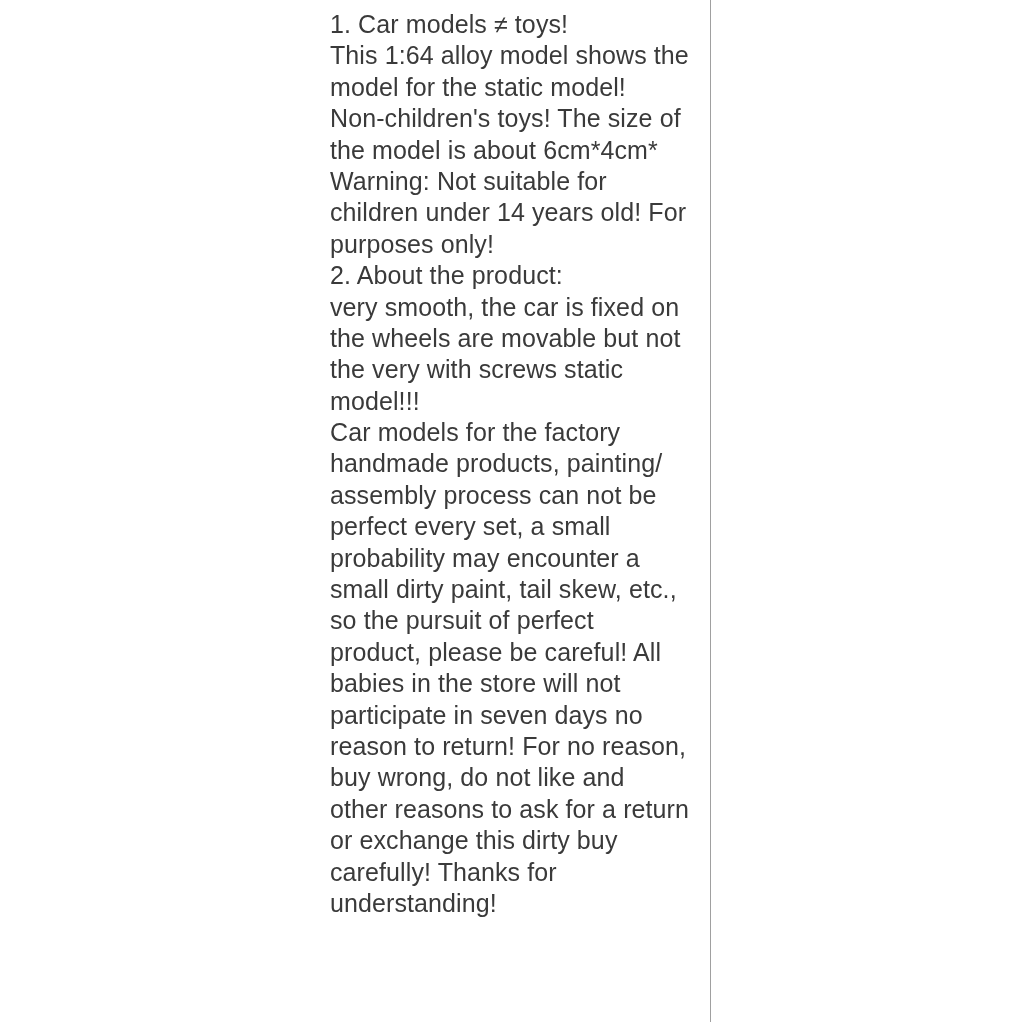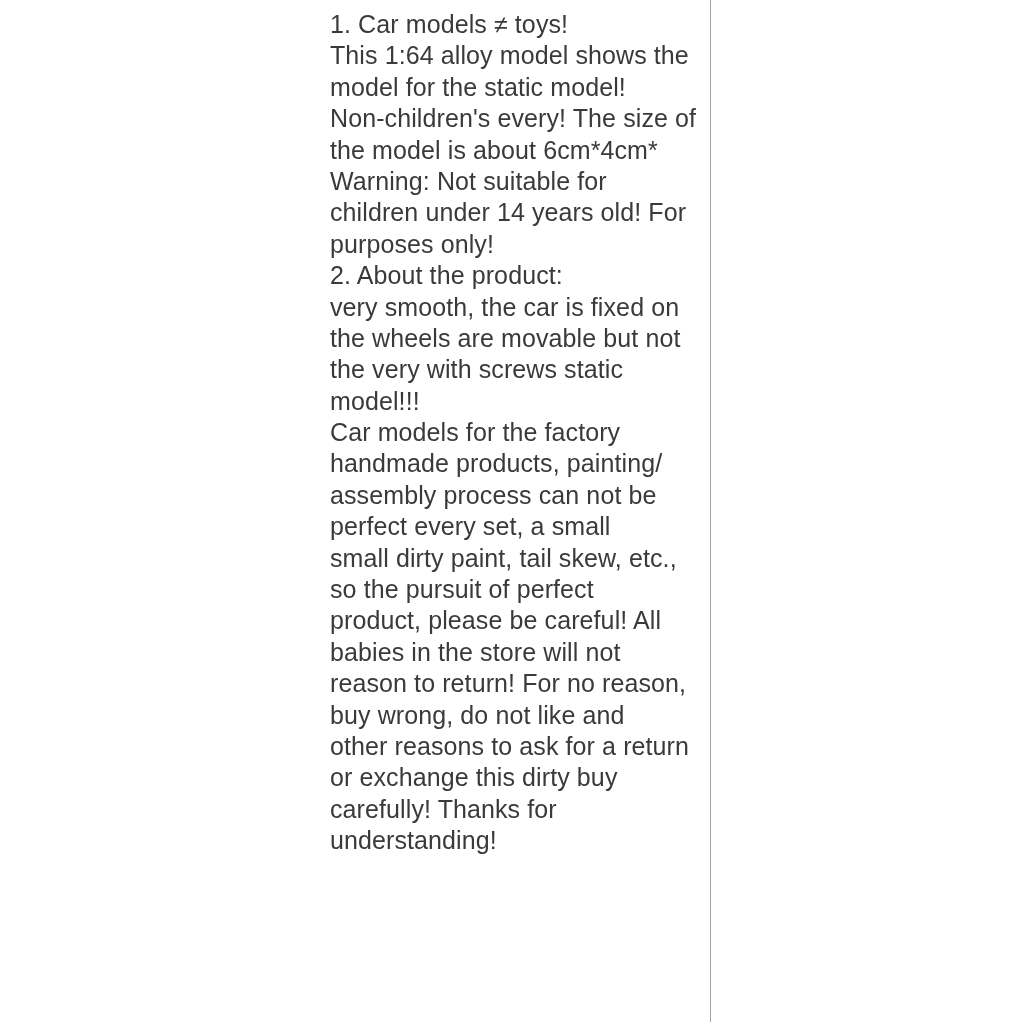--- a/index.html
+++ b/index.html
@@ -40,38 +40,40 @@
   }
 </style>
 </head>
 <body>
 
 <div class="screen">
   <div class="text-column">
       <div class="line">1. Car models ≠ toys!</div>
       <div class="line">This 1:64 alloy model shows the</div>
       <div class="line">model for the static model!</div>
-      <div class="line">Non-children's every! The size of</div>
+      <div class="line">Non-children's toys! The size of</div>
       <div class="line">the model is about 6cm*4cm*</div>
       <div class="line">Warning: Not suitable for</div>
       <div class="line">children under 14 years old! For</div>
       <div class="line">purposes only!</div>
       <div class="line">2. About the product:</div>
       <div class="line">very smooth, the car is fixed on</div>
       <div class="line">the wheels are movable but not</div>
       <div class="line">the very with screws static</div>
       <div class="line">model!!!</div>
       <div class="line">Car models for the factory</div>
       <div class="line">handmade products, painting/</div>
       <div class="line">assembly process can not be</div>
       <div class="line">perfect every set, a small</div>
+      <div class="line">probability may encounter a</div>
       <div class="line">small dirty paint, tail skew, etc.,</div>
       <div class="line">so the pursuit of perfect</div>
       <div class="line">product, please be careful! All</div>
       <div class="line">babies in the store will not</div>
+      <div class="line">participate in seven days no</div>
       <div class="line">reason to return! For no reason,</div>
       <div class="line">buy wrong, do not like and</div>
       <div class="line">other reasons to ask for a return</div>
       <div class="line">or exchange this dirty buy</div>
       <div class="line">carefully! Thanks for</div>
       <div class="line">understanding!</div>
     </div>
   <div class="divider"></div>
 </div>
 

